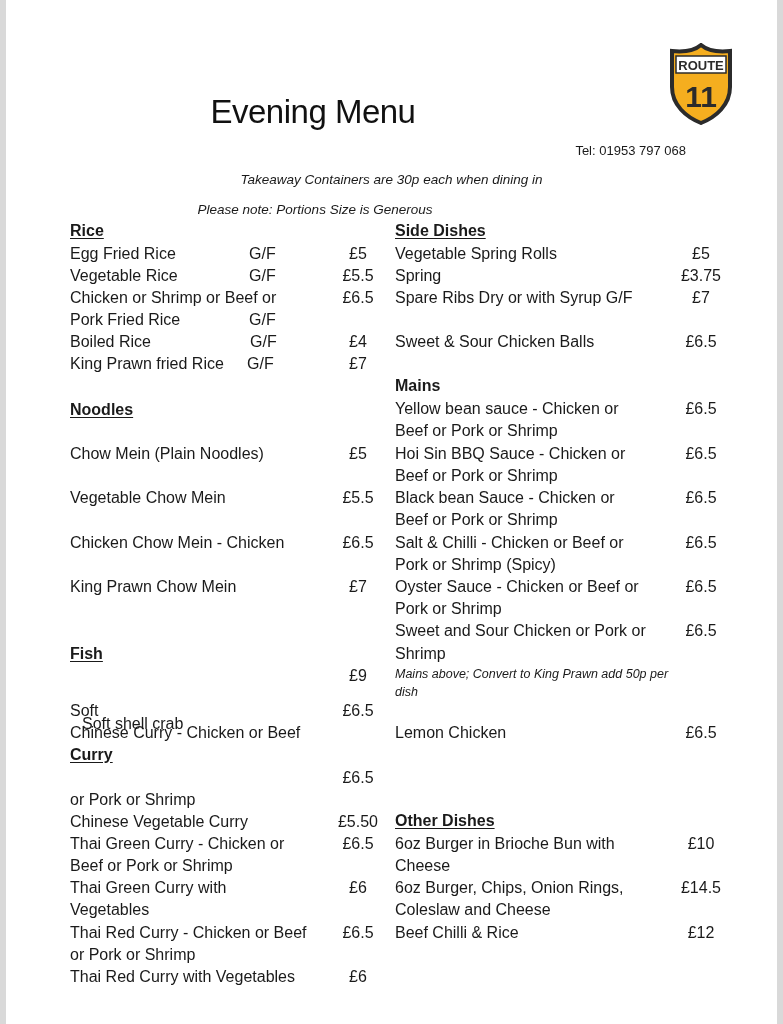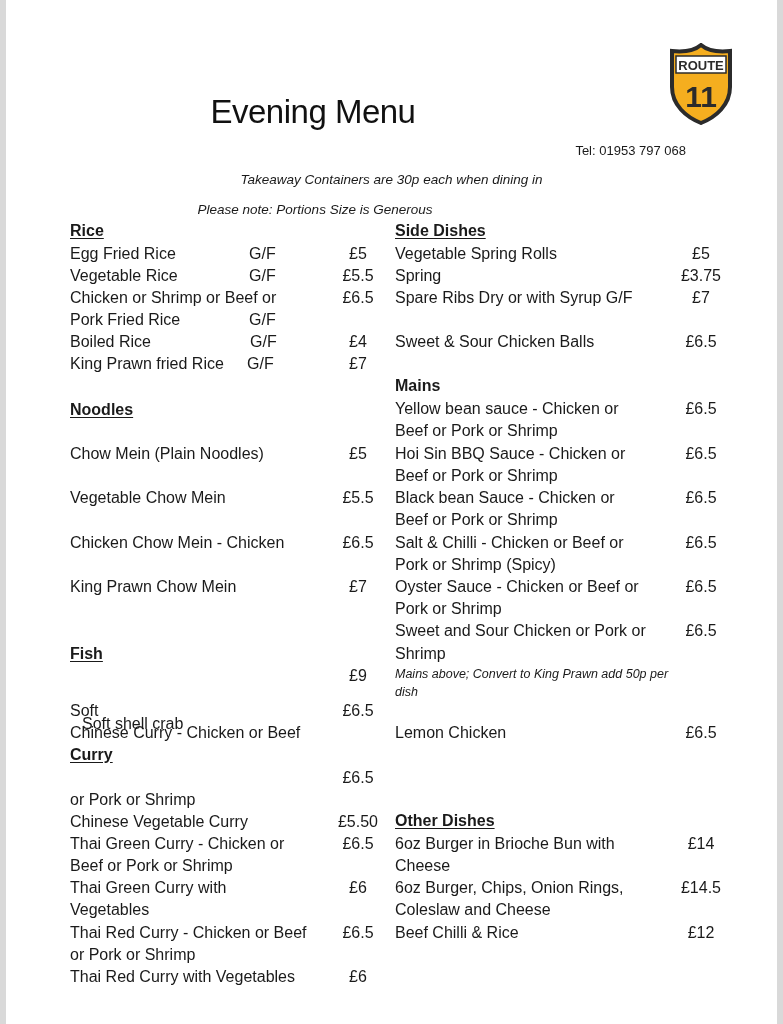--- a/index.html
+++ b/index.html
@@ -156,21 +156,21 @@
   <div class="abs price" style="left:665px; top:620px;">£6.5</div>
 
   <div class="abs small-note" style="left:389px; top:665px;">Mains above; Convert to King Prawn add 50p per dish</div>
 
   <div class="abs item" style="left:389px; top:722px;">Lemon Chicken</div>
   <div class="abs price" style="left:665px; top:722px;">£6.5</div>
 
   <div class="abs heading" style="left:389px; top:812px;">Other Dishes</div>
   <div class="abs item" style="left:389px; top:833px;">6oz Burger in Brioche Bun with</div>
   <div class="abs item" style="left:389px; top:855px;">Cheese</div>
-  <div class="abs price" style="left:665px; top:833px;">£14</div>
+  <div class="abs price" style="left:665px; top:833px;">£10</div>
 
   <div class="abs item" style="left:389px; top:877px;">6oz Burger, Chips, Onion Rings,</div>
   <div class="abs item" style="left:389px; top:899px;">Coleslaw and Cheese</div>
   <div class="abs price" style="left:665px; top:877px;">£14.5</div>
 
   <div class="abs item" style="left:389px; top:922px;">Beef Chilli &amp; Rice</div>
   <div class="abs price" style="left:665px; top:922px;">£12</div>
 
 </div>
 

